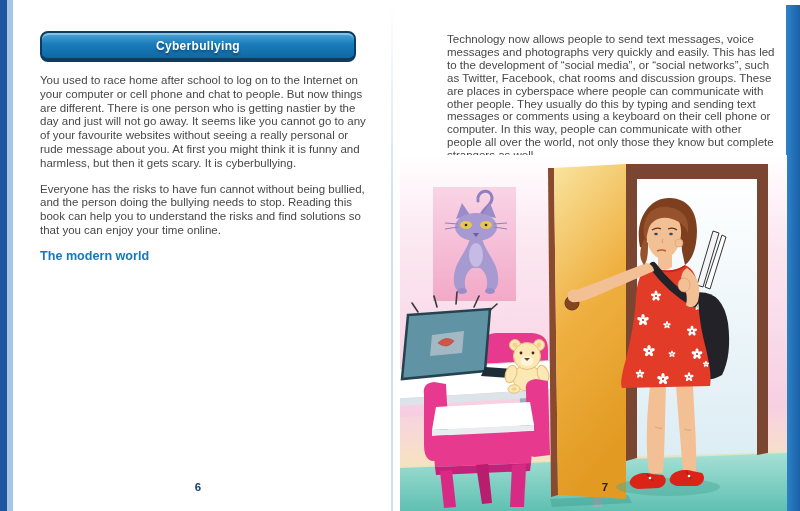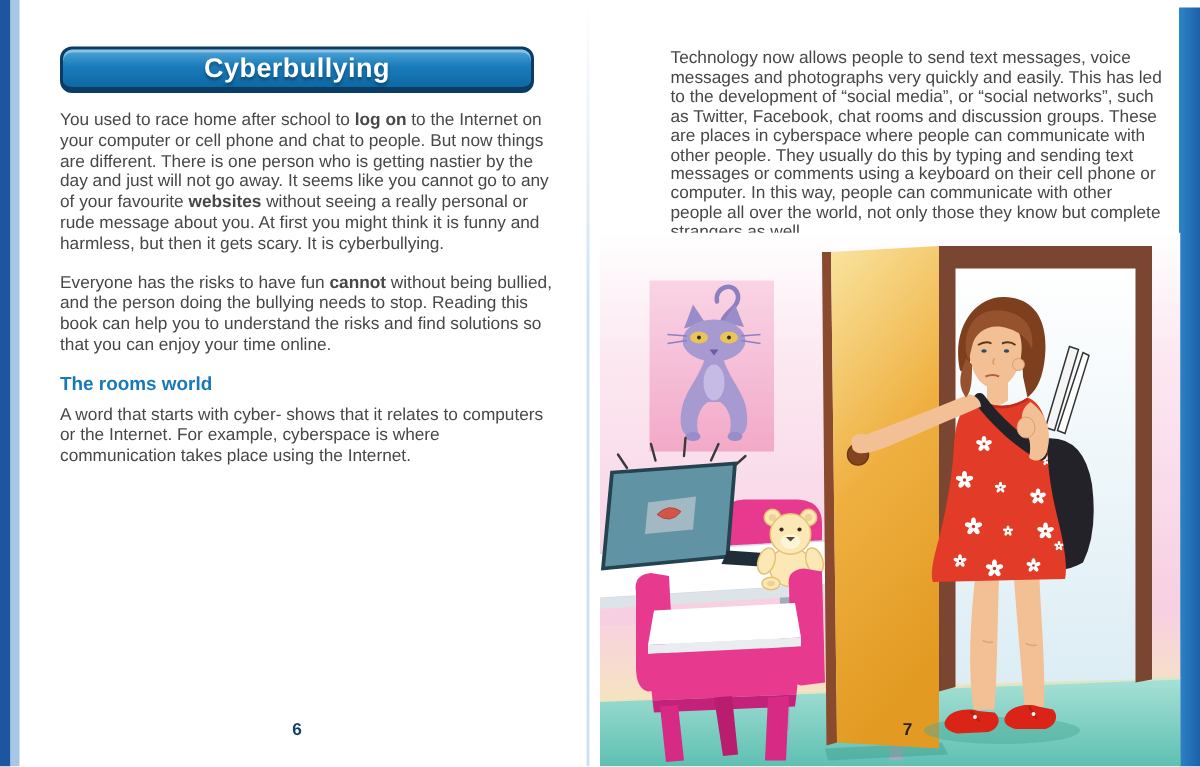--- a/index.html
+++ b/index.html
@@ -12,27 +12,27 @@
   .edge-right{position:absolute;left:786px;top:5px;width:14px;height:506px;
     background:linear-gradient(90deg,#2e83c9,#1b61a8)}
   .gutter{position:absolute;left:391px;top:0;width:2px;height:511px;
     background:linear-gradient(180deg,rgba(166,200,230,0),rgba(166,200,230,.55) 40%,rgba(166,200,230,.55))}
 
   .banner{position:absolute;left:40px;top:31px;width:312px;height:25px;
     background:linear-gradient(180deg,#4fa5d8,#1a7cba 45%,#0e68a4);
     border:2px solid #0b3c63;border-bottom-width:4px;border-radius:8px;
     box-shadow:inset 0 2px 0 rgba(255,255,255,.35);
     display:flex;align-items:center;justify-content:center}
-  .banner span{color:#fff;font-weight:bold;font-size:18px;letter-spacing:.3px;
+  .banner span{color:#fff;font-weight:bold;font-size:12px;letter-spacing:.3px;
     text-shadow:0 2px 2px rgba(10,40,70,.5)}
 
   .left-text{position:absolute;left:40px;top:74px;width:330px;
     font-size:11.5px;line-height:13.8px;color:#474747}
   .left-text p{margin:0 0 12px}
-  .left-text b{font-weight:bold}
+  .left-text b{font-weight:normal}
   .left-text h3{margin:2px 0 7px;font-size:12.6px;color:#1878b8}
 
   .right-text{position:absolute;left:447px;top:33px;width:332px;margin:0;
     font-size:11.5px;line-height:12.9px;color:#474747}
 
   .pagenum{position:absolute;font-weight:bold;font-size:11.5px;z-index:5}
   #pn6{left:188px;top:481px;width:20px;text-align:center;color:#14406f}
   #pn7{left:596px;top:481px;width:18px;text-align:center;color:#26211c}
 
   .illu{position:absolute;left:400px;top:155px;width:387px;height:356px}
@@ -46,22 +46,21 @@
 <div class="gutter"></div>
 <div class="edge-right"></div>
 
 <div>
   <div class="banner">
     <span>Cyberbullying</span>
   </div>
   <div class="left-text">
     <p><span>You used to race home after school to </span><b>log on</b><span> to the Internet on your computer or cell phone and chat to people. But now things are different. There is one person who is getting nastier by the day and just will not go away. It seems like you cannot go to any of your favourite </span><b>websites</b><span> without seeing a really personal or rude message about you. At first you might think it is funny and harmless, but then it gets scary. It is cyberbullying.</span></p>
     <p><span>Everyone has the risks to have fun </span><b>cannot</b><span> without being bullied, and the person doing the bullying needs to stop. Reading this book can help you to understand the risks and find solutions so that you can enjoy your time online.</span></p>
-    <h3>The rooms world</h3>
-    <p>A word that starts with cyber- shows that it relates to computers or the Internet. For example, cyberspace is where communication takes place using the Internet.</p>
+    <h3>The modern world</h3>
   </div>
   <div class="pagenum" id="pn6">6</div>
 </div>
 
 <div>
   <p class="right-text">Technology now allows people to send text messages, voice messages and photographs very quickly and easily. This has led to the development of “social media”, or “social networks”, such as Twitter, Facebook, chat rooms and discussion groups. These are places in cyberspace where people can communicate with other people. They usually do this by typing and sending text messages or comments using a keyboard on their cell phone or computer. In this way, people can communicate with other people all over the world, not only those they know but complete strangers as well.</p>
 
   <div class="illu">
     <svg viewBox="0 0 387 356" width="387" height="356">
       <defs>

